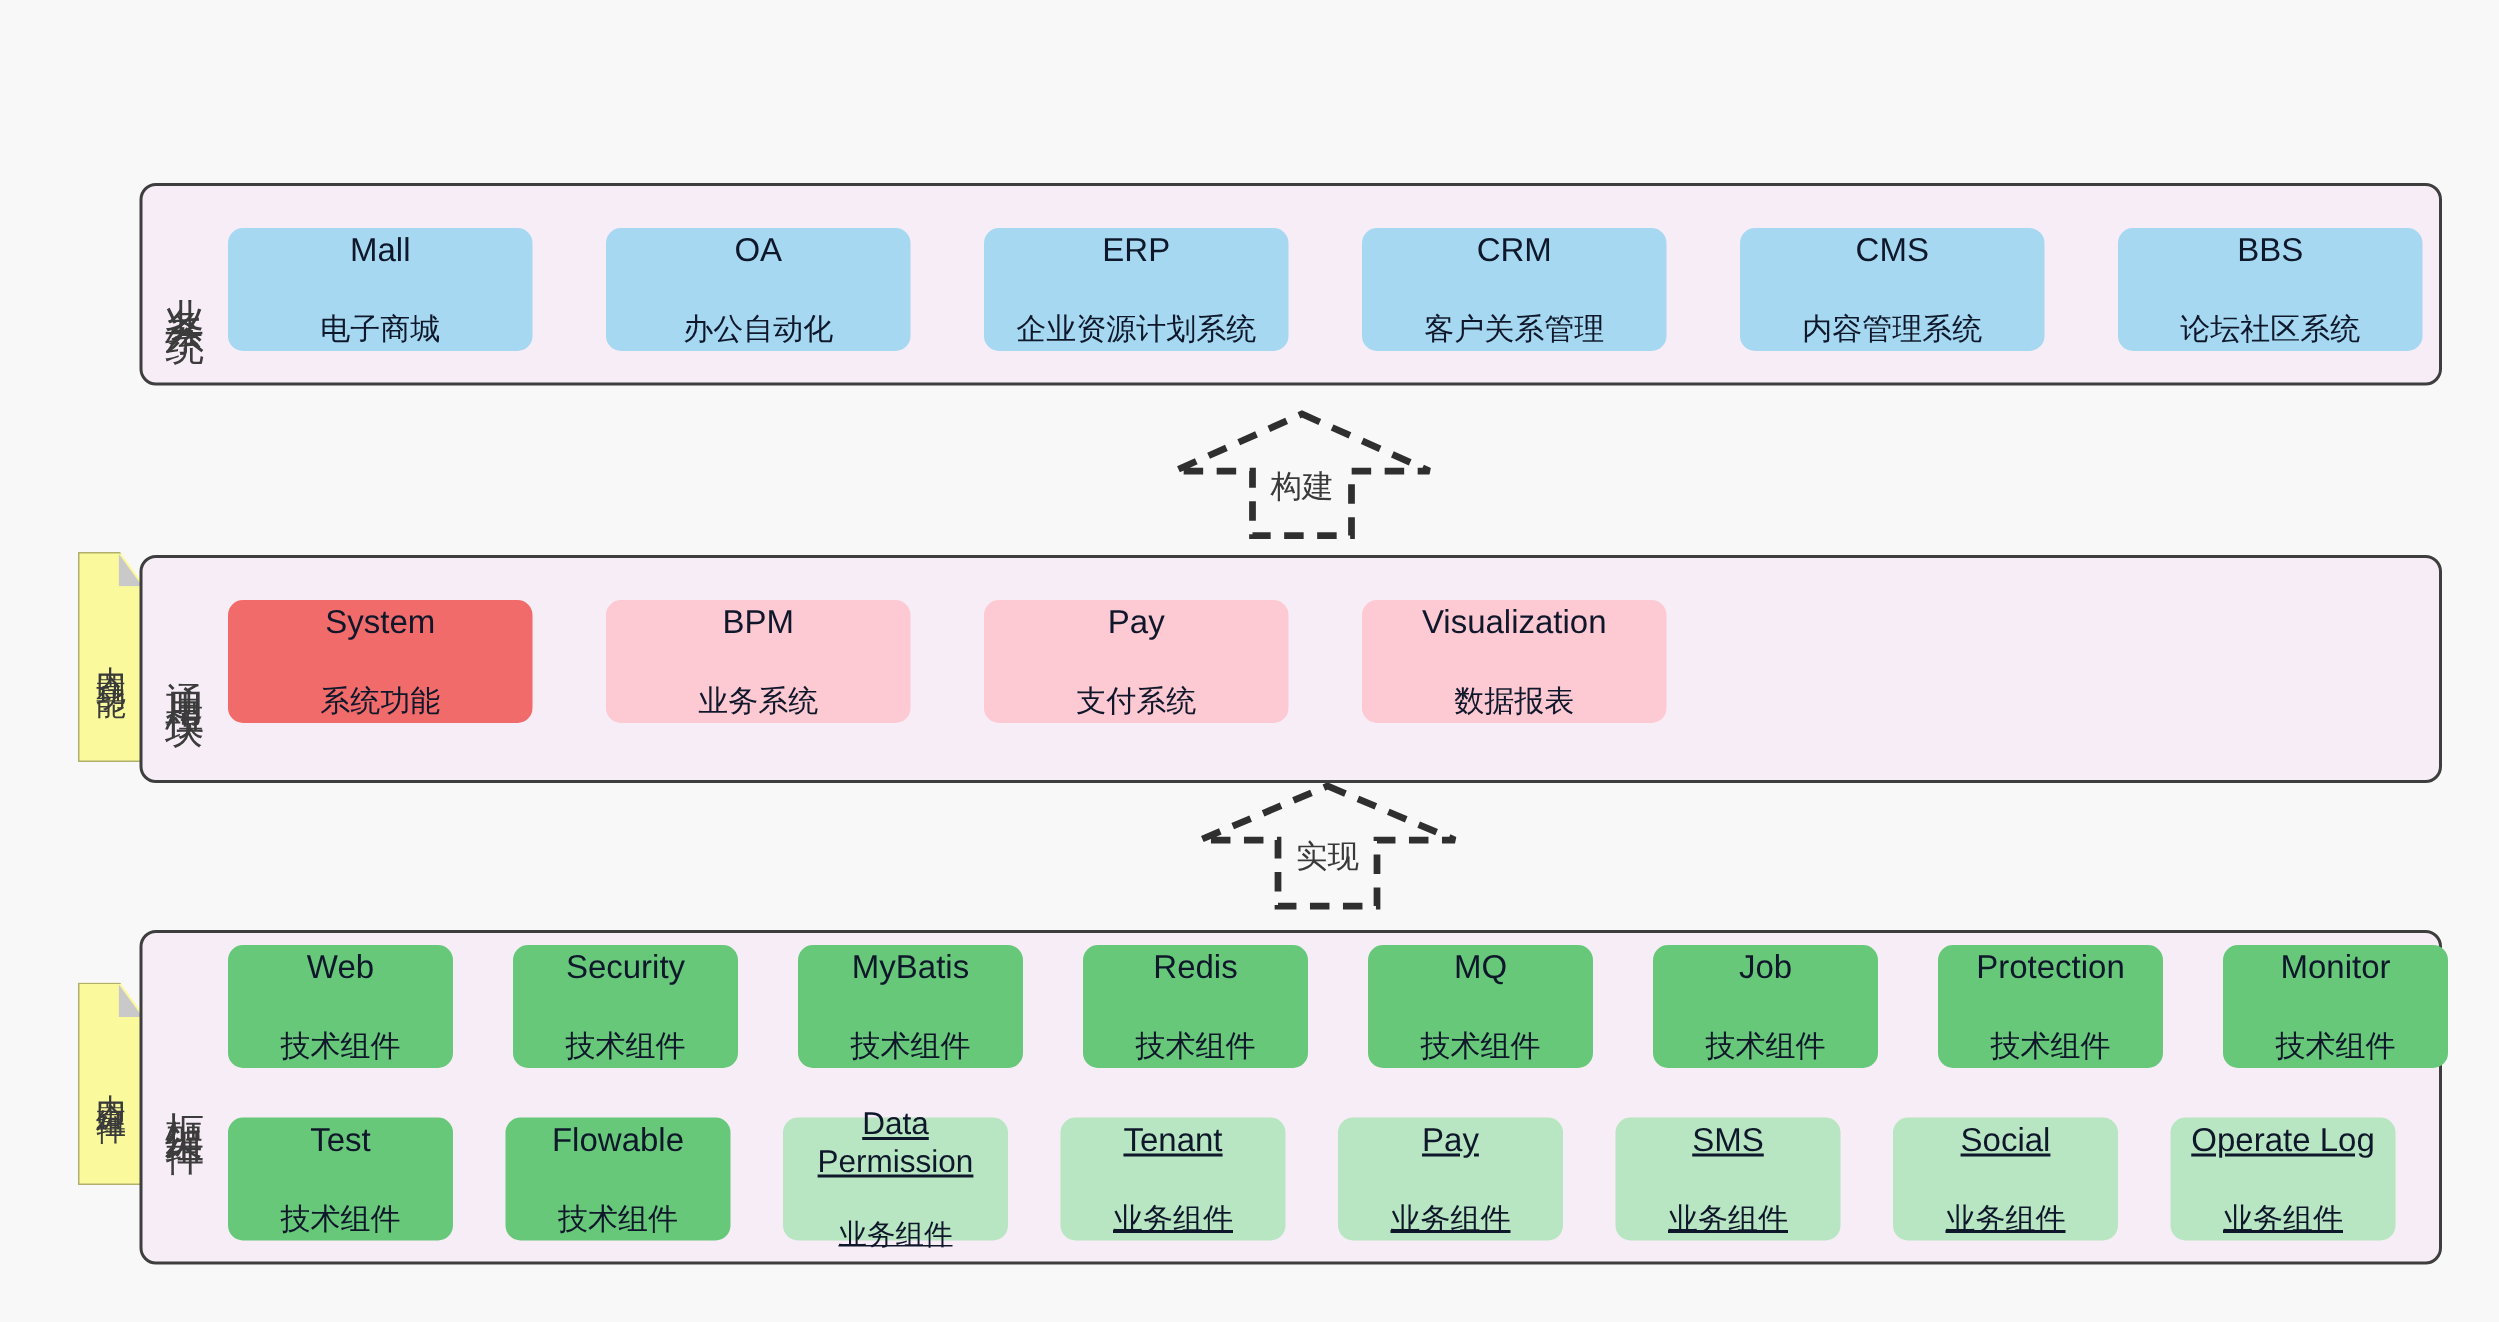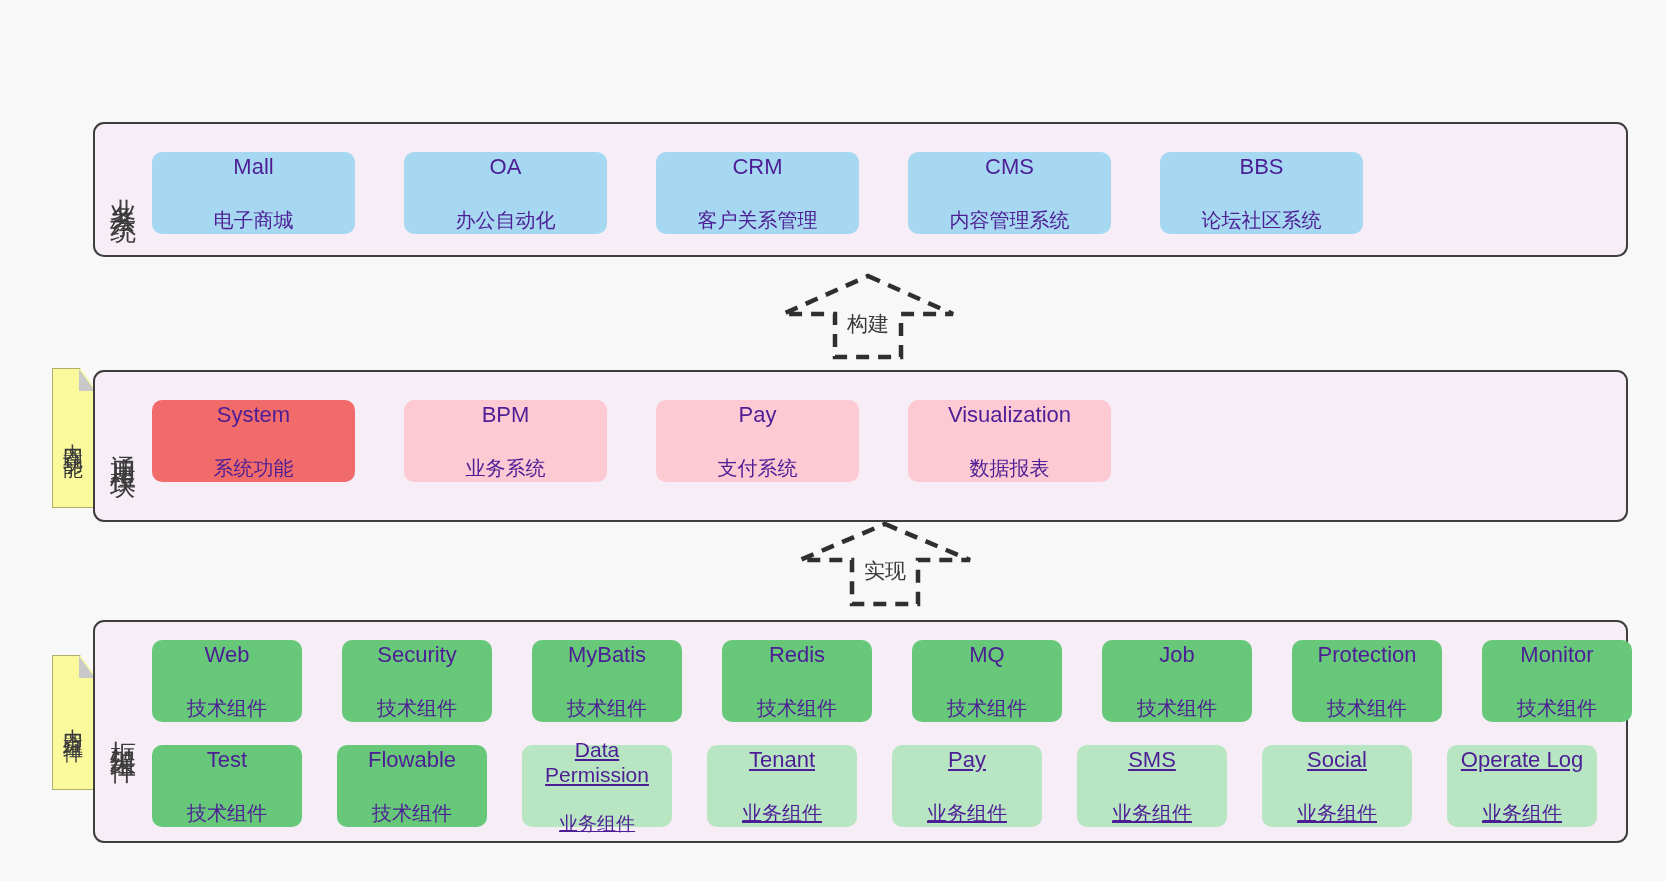--- a/index.html
+++ b/index.html
@@ -26,27 +26,27 @@
     position:absolute;left:0;top:0;width:58px;height:100%;
     display:flex;align-items:center;justify-content:center;
     writing-mode:vertical-rl;text-orientation:upright;
     font-size:26px;letter-spacing:6px;color:#3c3c3c;
   }
 
   
   .row{position:absolute;left:57px;display:flex;}
   .row-6{gap:49px;top:28px;}
   .row-8{gap:35px;}
-  #panel-framework .row-top{top:18px;gap:40px;}
+  #panel-framework .row-top{top:8px;gap:40px;}
   #panel-framework .row-bottom{top:123px;}
 
   .box{
     box-sizing:border-box;border-radius:10px;
     display:flex;flex-direction:column;align-items:center;justify-content:center;
-    text-align:center;height:82px;color:#4c1d95;
+    text-align:center;height:82px;color:#0f172a;
   }
   .row-6 .box{width:203px;}
   .row-8 .box{width:150px;}
   .box .en{font-size:22px;line-height:30px;}
   .box .zh{font-size:20px;line-height:29px;margin-top:24px;}
   .box.tight .en{font-size:21px;line-height:25px;}
   .box.tight .zh{font-size:19px;line-height:25px;}
 
   .box.blue{background:var(--blue,#a6d8f1);}
   .box.red{background:var(--red,#f16b6b);}
@@ -102,20 +102,24 @@
     <div class="row row-6">
       <div class="box blue">
         <div class="en">Mall</div>
         <div class="zh">电子商城</div>
       </div>
       <div class="box blue">
         <div class="en">OA</div>
         <div class="zh">办公自动化</div>
       </div>
       <div class="box blue">
+        <div class="en">ERP</div>
+        <div class="zh">企业资源计划系统</div>
+      </div>
+      <div class="box blue">
         <div class="en">CRM</div>
         <div class="zh">客户关系管理</div>
       </div>
       <div class="box blue">
         <div class="en">CMS</div>
         <div class="zh">内容管理系统</div>
       </div>
       <div class="box blue">
         <div class="en">BBS</div>
         <div class="zh">论坛社区系统</div>

